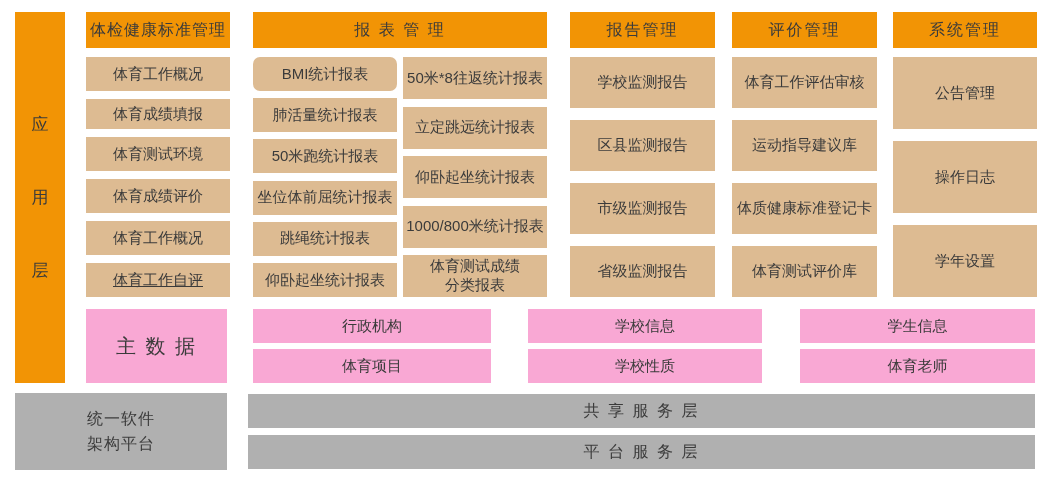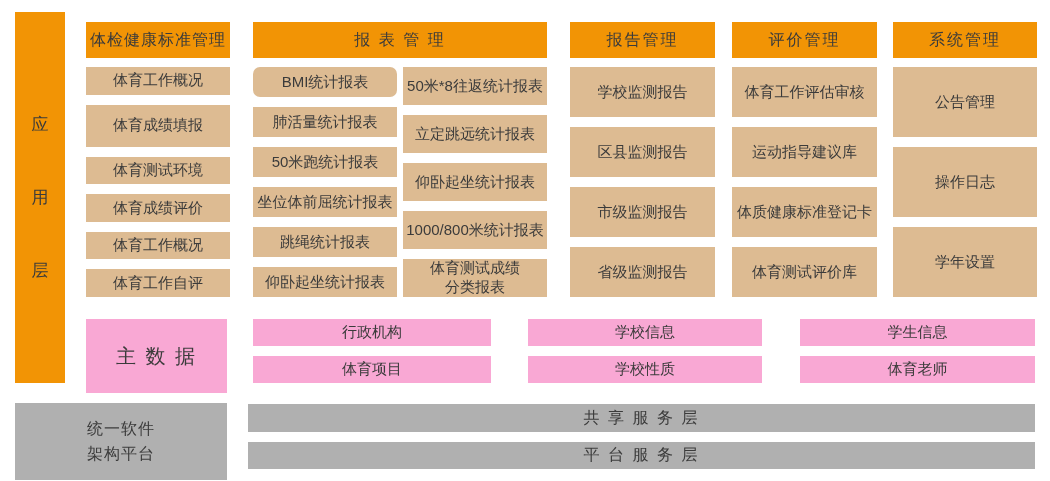--- a/index.html
+++ b/index.html
@@ -3,21 +3,21 @@
 <meta charset="utf-8">
 <style>
   html,body{margin:0;padding:0;background:#ffffff;}
   .canvas{
     position:relative;width:1050px;height:481px;background:#ffffff;
     font-family:"Liberation Sans","DejaVu Sans",sans-serif;color:#3b3b3b;overflow:hidden;
   }
   .box{
     position:relative;display:flex;align-items:center;justify-content:center;
     text-align:center;box-sizing:border-box;white-space:pre-line;
-    font-size:15px;line-height:1.25;margin-top:10px;
+    font-size:15px;line-height:1.25;
   }
   .abs{position:absolute;}
   .orange{background:#F29405;}
   .tan{background:#DDBB92;}
   .blue{background:#f9a8d4;}
   .gray{background:#B0B0B0;}
   .hdr{font-size:16px;letter-spacing:2px;font-weight:500;}
   .stack{
     position:absolute;display:flex;flex-direction:column;
     justify-content:space-between;box-sizing:border-box;
@@ -35,25 +35,25 @@
 
   <div class="vbar orange" style="left:15px;top:12px;width:50px;height:371px;">
     <span>应</span>
     <span>用</span>
     <span>层</span>
   </div>
 
   <div class="box abs orange hdr" style="left:86px;top:12px;width:144px;height:36px;letter-spacing:1px;">体检健康标准管理</div>
   <div class="stack" style="left:86px;top:57px;width:144px;height:240px;">
     <div class="box tan" style="height:34px;">体育工作概况</div>
-    <div class="box tan" style="height:52px;text-align:center;">体育成绩填报</div>
+    <div class="box tan" style="height:30px;text-align:center;">体育成绩填报</div>
     <div class="box tan" style="height:34px;">体育测试环境</div>
     <div class="box tan" style="height:34px;">体育成绩评价</div>
     <div class="box tan" style="height:34px;">体育工作概况</div>
-    <div class="box tan" style="height:34px;">体育工作自评</div>
+    <div class="box tan" style="height:34px;text-decoration:underline;">体育工作自评</div>
   </div>
 
   <div class="box abs orange hdr" style="left:253px;top:12px;width:294px;height:36px;">报 表 管 理</div>
   <div class="stack" style="left:253px;top:57px;width:144px;height:240px;">
     <div class="box tan" style="height:34px;border-radius:7px;">BMI统计报表</div>
     <div class="box tan" style="height:34px;">肺活量统计报表</div>
     <div class="box tan" style="height:34px;">50米跑统计报表</div>
     <div class="box tan" style="height:34px;">坐位体前屈统计报表</div>
     <div class="box tan" style="height:34px;">跳绳统计报表</div>
     <div class="box tan" style="height:34px;">仰卧起坐统计报表</div>

